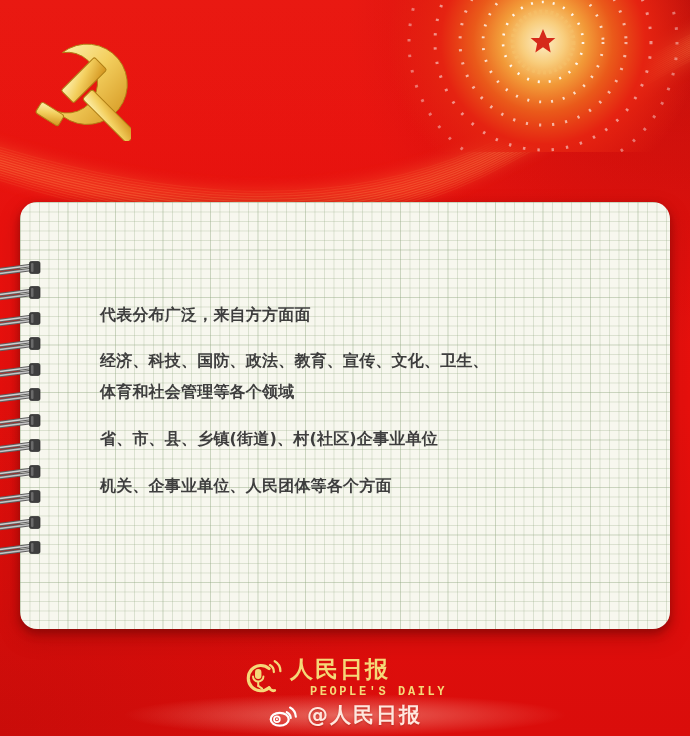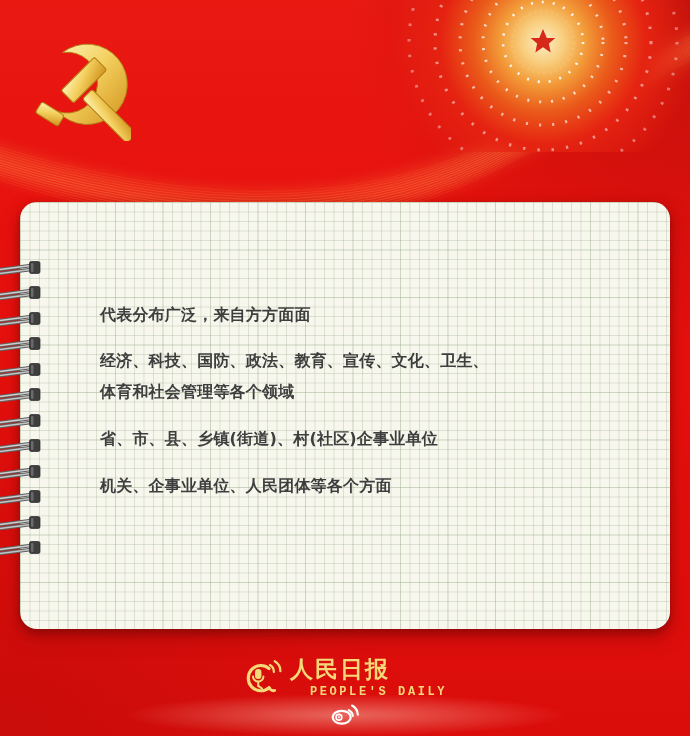--- a/index.html
+++ b/index.html
@@ -292,15 +292,16 @@
   <div class="weibo-row">
     <svg width="30" height="25" viewBox="0 0 32 26" aria-hidden="true">
       <g stroke="#ffffff" fill="none" stroke-linecap="round">
         <ellipse cx="12.5" cy="17" rx="9.6" ry="6.9" stroke-width="2.4"></ellipse>
         <circle cx="9.5" cy="17" r="3.1" stroke-width="1.8"></circle>
         <path d="M20,9.5 a7.5,7.5 0 0 1 4.3,6.2" stroke-width="2.3"></path>
         <path d="M23.5,4.5 a12,12 0 0 1 6.2,9.8" stroke-width="2.3"></path>
       </g>
       <circle cx="9.5" cy="17" r="1.1" fill="#ffffff"></circle>
     </svg>
+    <div class="weibo-handle">@人民日报</div>
   </div>
 
 </div>
 
 </body></html>

